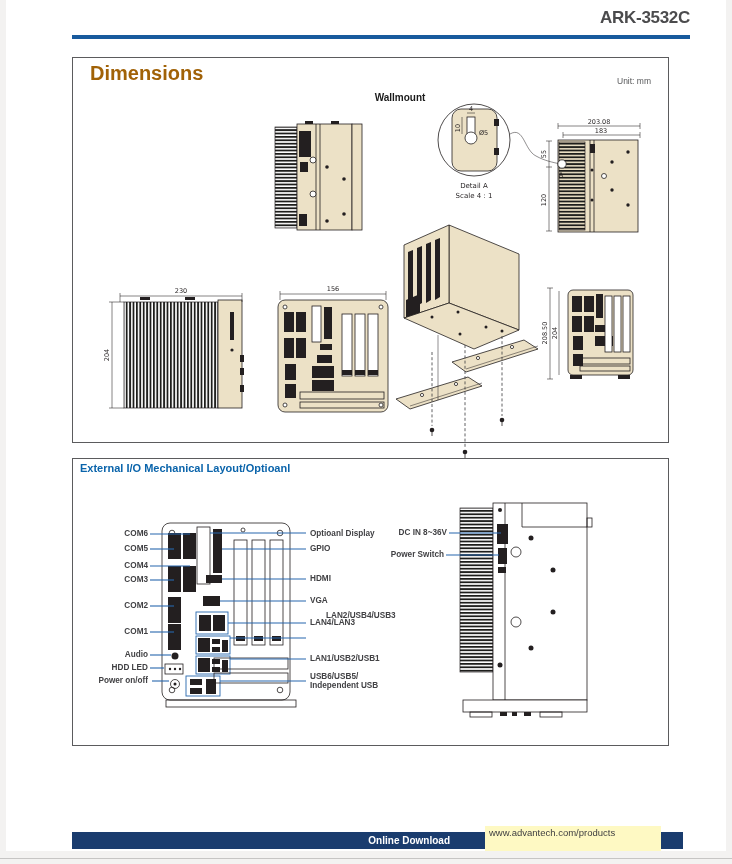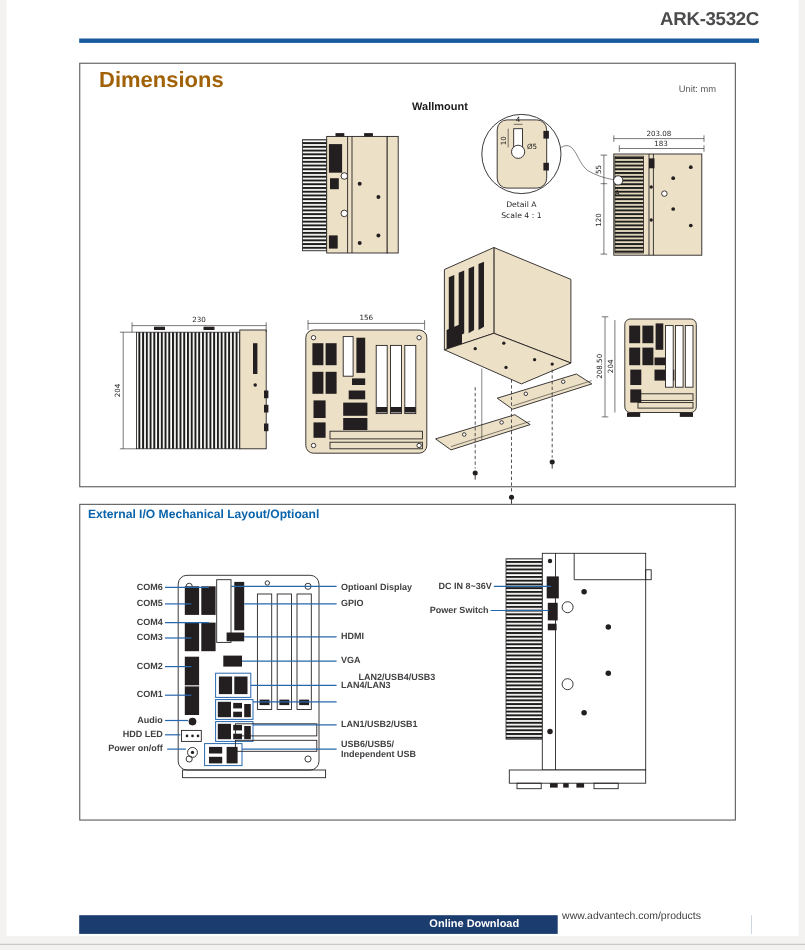--- a/index.html
+++ b/index.html
@@ -27,22 +27,22 @@
   svg .thin{fill:none;stroke:#231f20;stroke-width:.5;}
   svg .dim{fill:none;stroke:#231f20;stroke-width:.55;}
   svg .dimtxt{font-family:"DejaVu Sans",sans-serif;font-size:6.5px;fill:#231f20;}
   svg .lbltxt{font-family:"DejaVu Sans",sans-serif;font-size:7px;fill:#231f20;}
   svg .lead{fill:none;stroke:#2767ae;stroke-width:1.1;}
   svg .dash{fill:none;stroke:#3a3a3c;stroke-width:.8;stroke-dasharray:3 2.2;}
   svg .blue{fill:none;stroke:#2767ae;stroke-width:.9;}
   .footer-bar{position:absolute;left:72px;top:832px;width:611px;height:17px;background:#1a3c6e;
        display:flex;align-items:center;justify-content:flex-end;gap:28px;}
   .dl-label{color:#fff;font-size:10px;font-weight:bold;margin-right:7px;}
-  .url-box{background:#ffffff;color:#3e3e40;font-size:9.5px;height:30px;line-height:13px;
-       width:168px;padding:0 4px;}
+  .url-box{background:#fef9c3;color:#3e3e40;font-size:9.5px;height:30px;line-height:13px;
+       width:168px;padding:0 4px;margin-right:22px;}
   .bottom-strip{position:absolute;left:0;top:851px;width:732px;height:13px;background:#f3f2f1;}
   .bottom-line{position:absolute;left:0;top:858px;width:732px;height:1px;background:#c6c5c4;}
 </style>
 </head>
 <body>
 
 <div class="edge" style="left:0;top:0;width:6px;height:864px;"></div>
 <div class="edge" style="left:726px;top:0;width:6px;height:864px;"></div>
 
 <div class="header-title">ARK-3532C</div>

